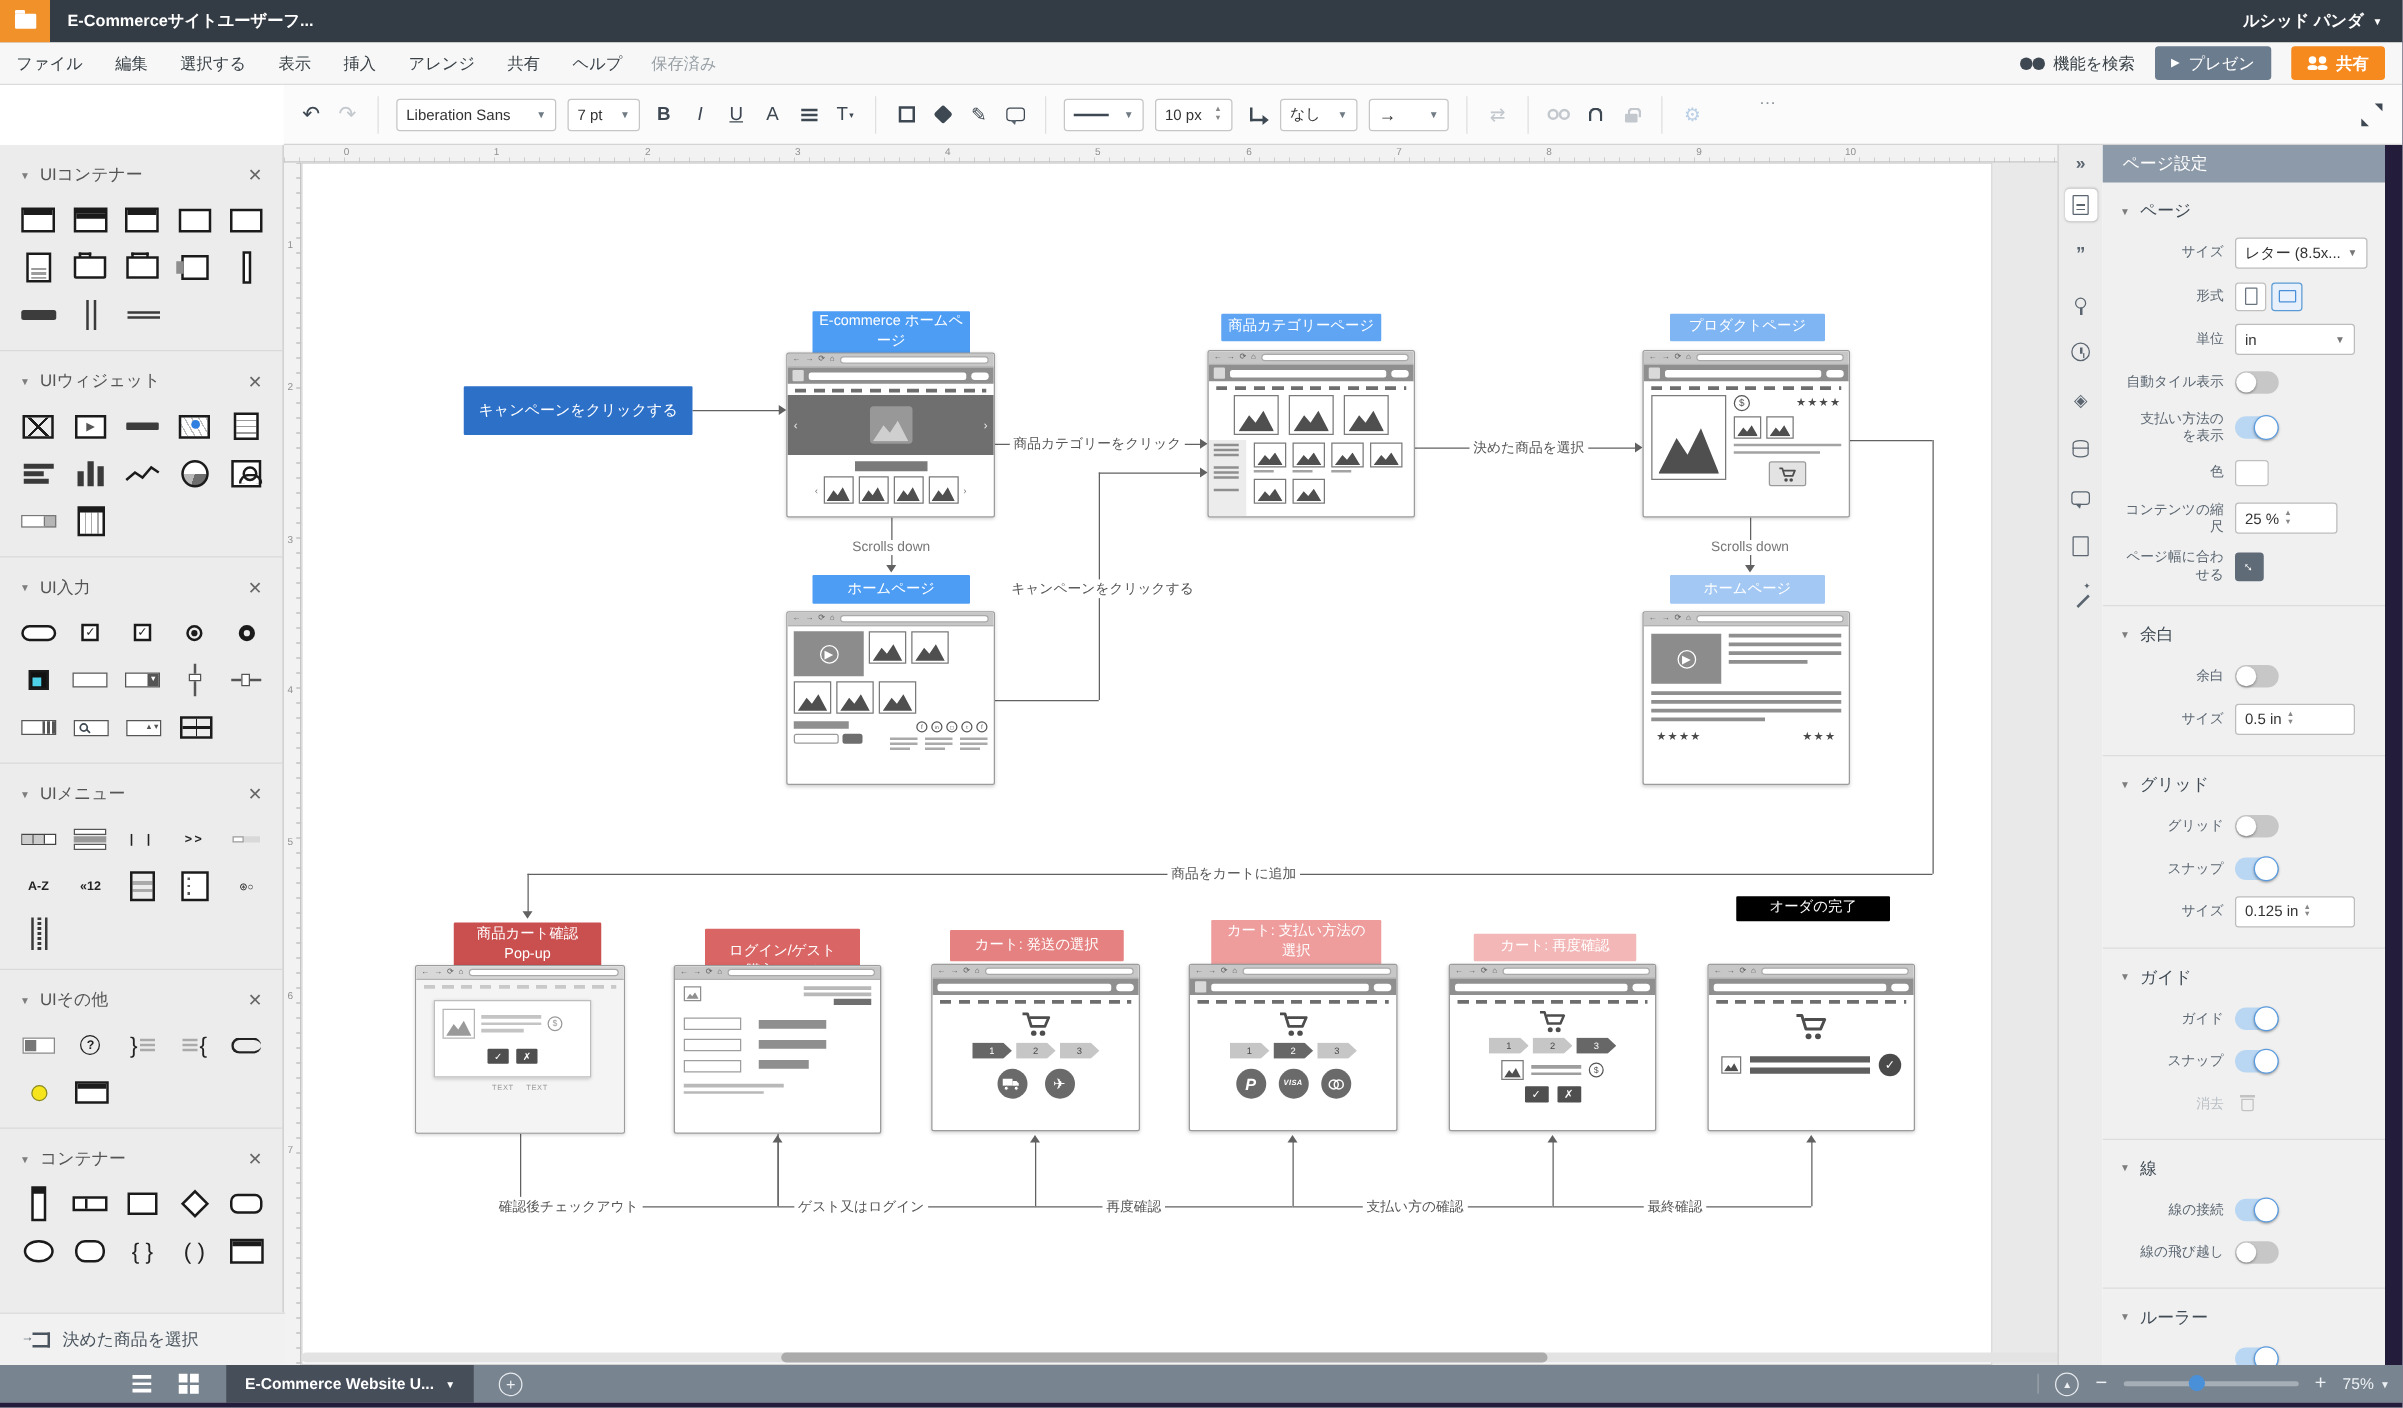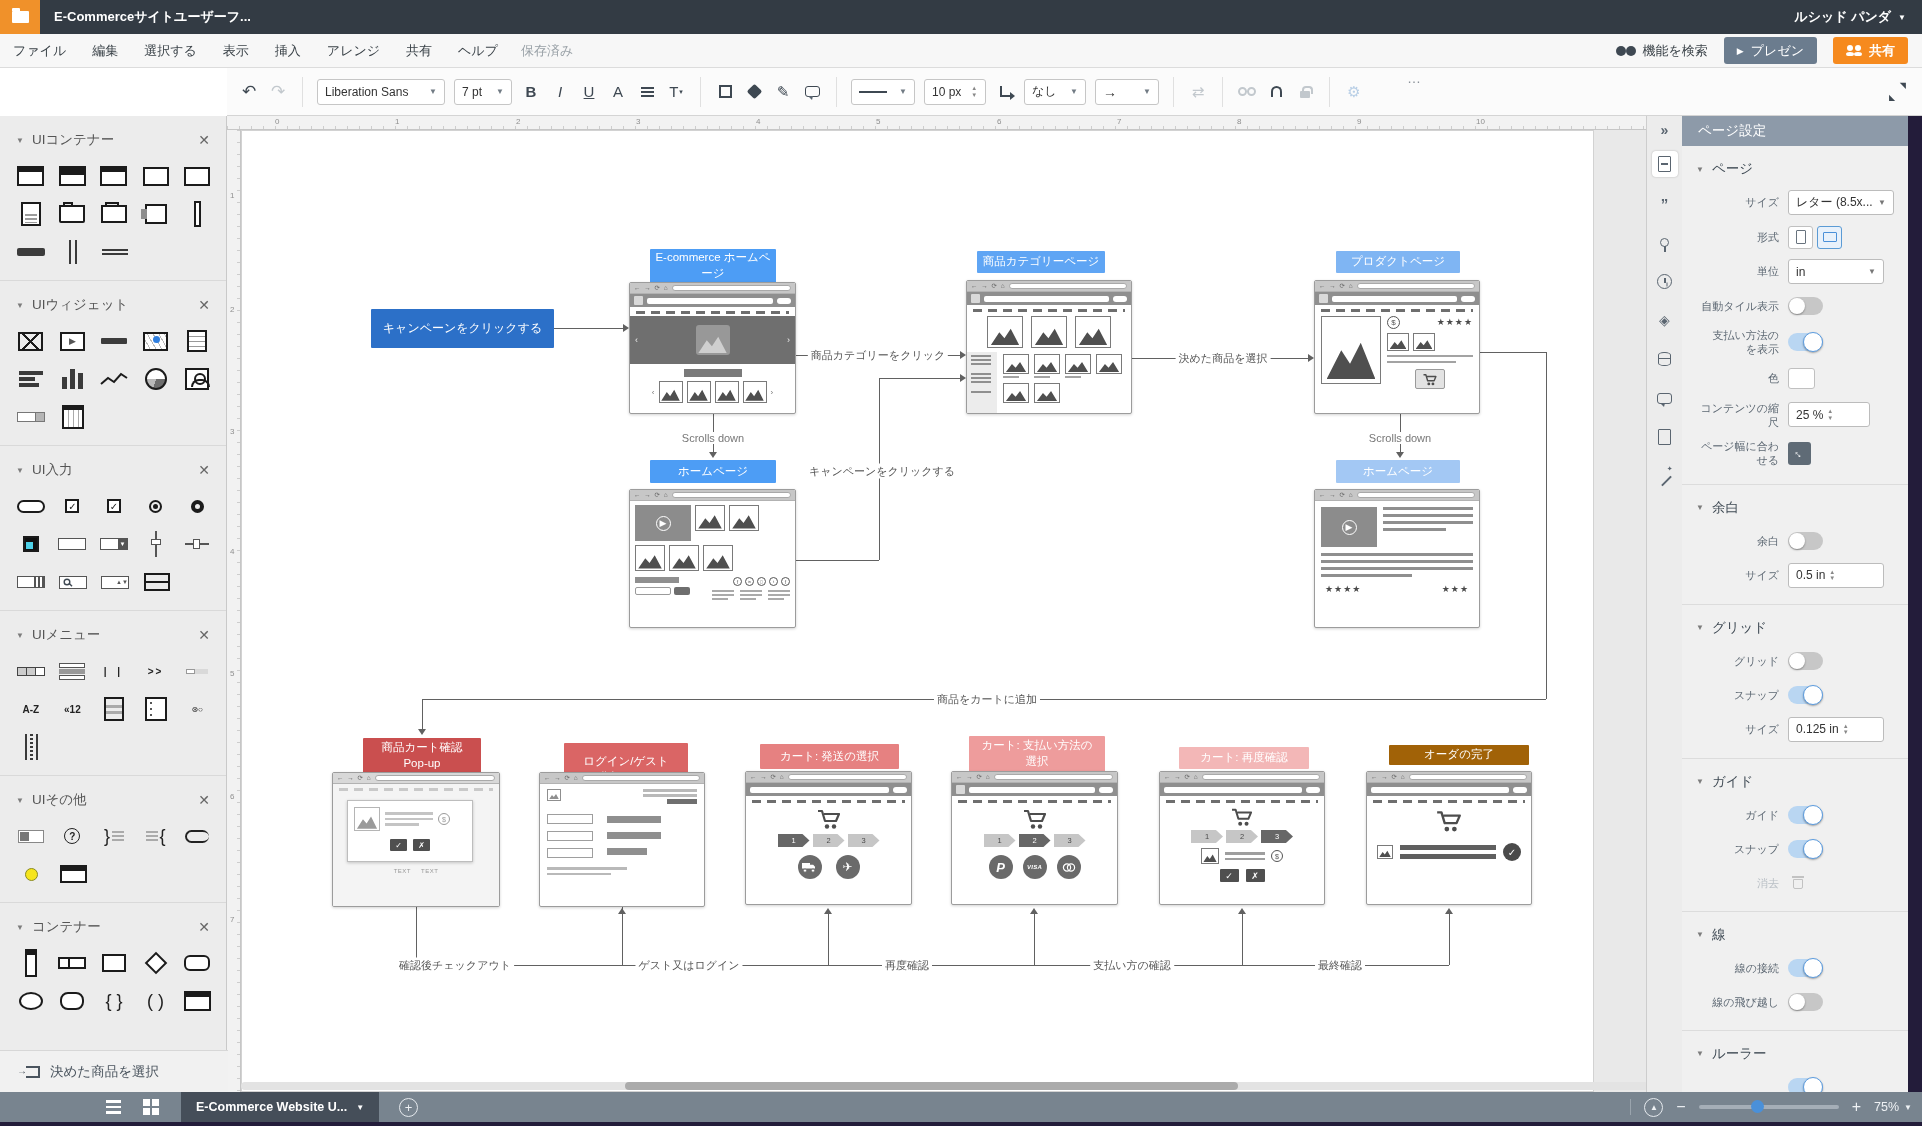--- a/index.html
+++ b/index.html
@@ -1211,21 +1211,21 @@
             <i style="width:40px;height:2.5px;background:#9e9e9e"></i>
           </span>
         <span class="dcirc" style="width:12px;height:12px;font-size:7px">$</span>
       </div>
       <div class="frow" style="justify-content:center;gap:7px;margin-top:5px">
         <span class="okbtn" style="width:19px;height:13px;font-size:9px">✓</span>
         <span class="okbtn" style="width:19px;height:13px;font-size:9px">✗</span>
       </div>
     </div>
 
-    <div class="nlab" style="left:1162px;top:629px;width:140px;height:20px;background:#a16207;z-index:2">オーダの完了</div>
+    <div class="nlab" style="left:1162px;top:601px;width:123px;height:20px;background:#000000;z-index:2">オーダの完了</div>
     <div class="bw" style="left:1139px;top:655px;width:166px;height:134px">
       <div class="bbar">
           <span class="bnav">← → ⟳ ⌂</span>
           <span class="burl"></span>
         </div>
       <div class="bbar2">
           <span class="b2fld"></span>
           <span class="b2btn"></span>
         </div>
       <div class="bdash"></div>

